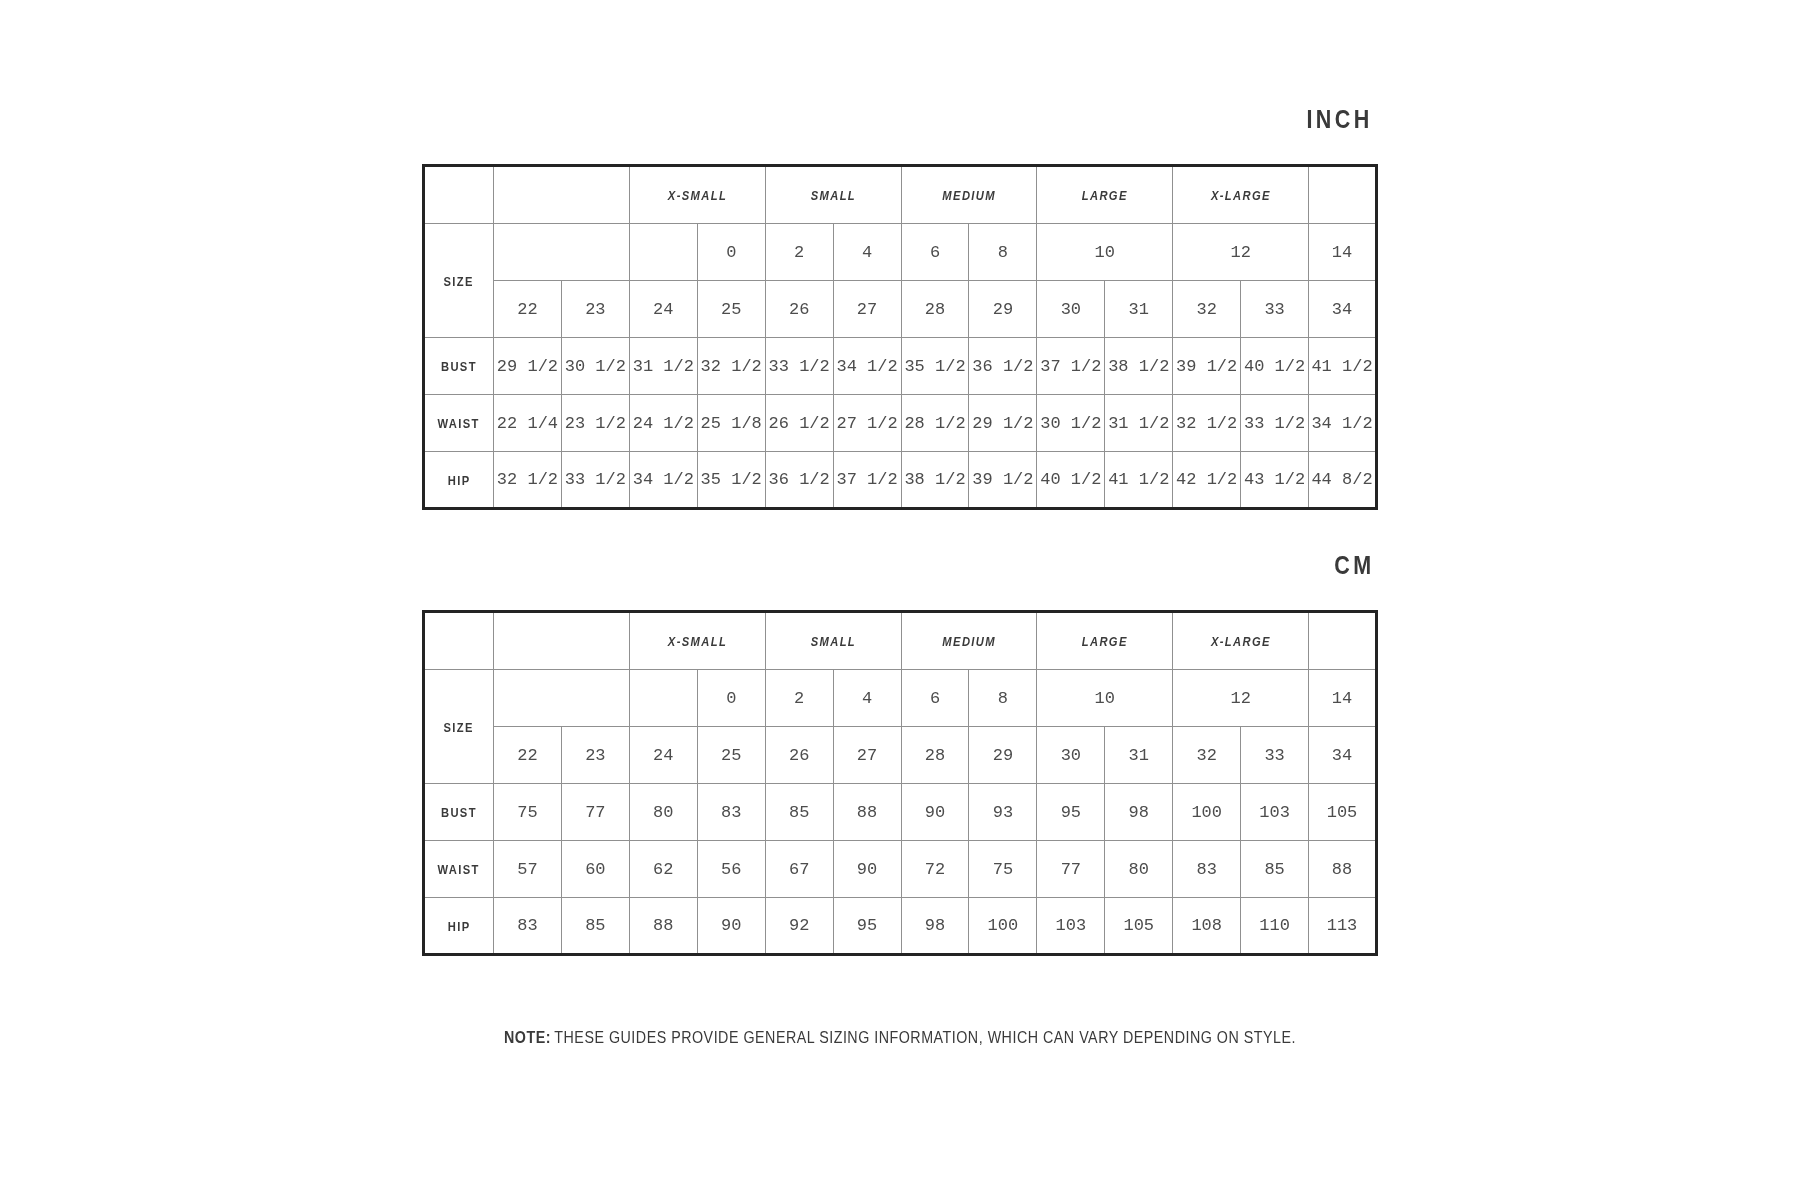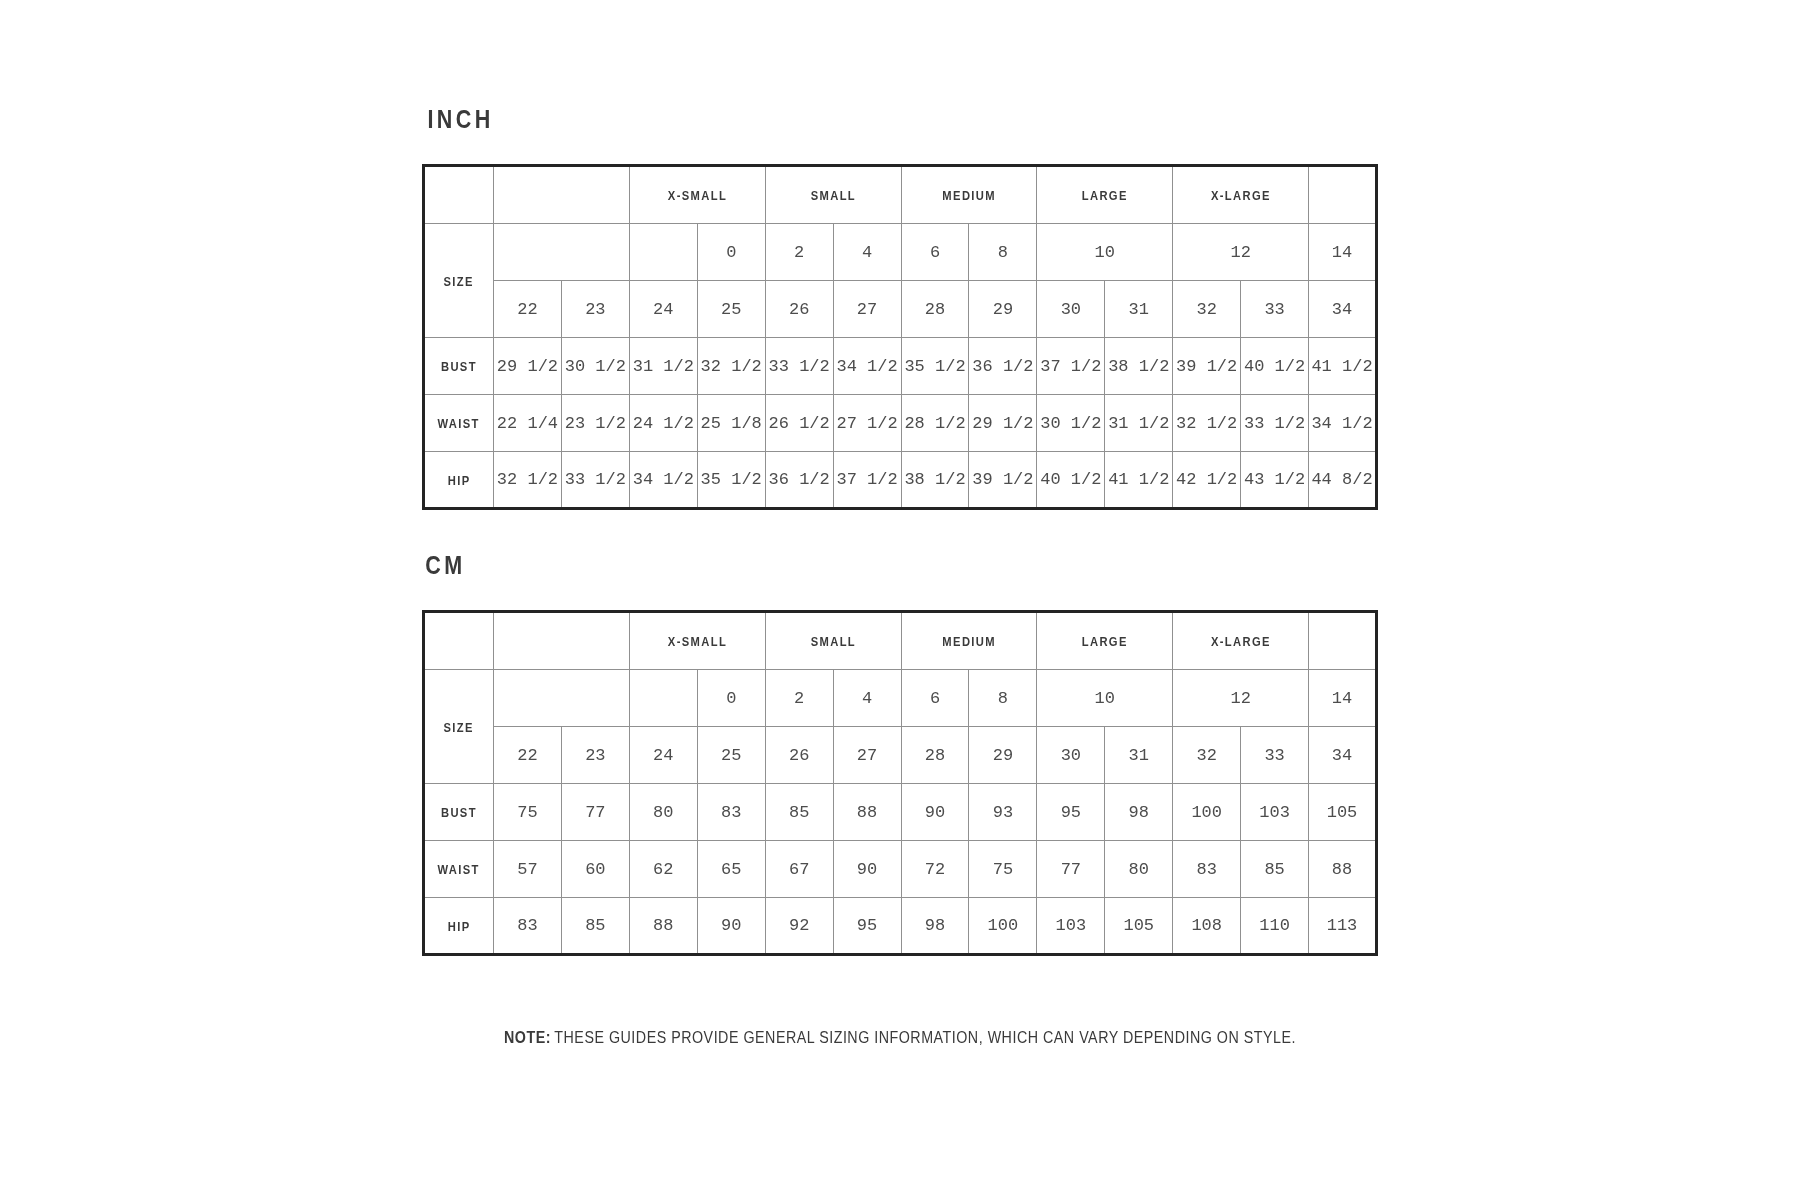--- a/index.html
+++ b/index.html
@@ -16,21 +16,21 @@
     width:1800px;height:1200px;
     background:var(--bg);
     font-family:"Liberation Sans",sans-serif;
     overflow:hidden;
   }
   .wrap{width:956px;margin:0 auto;}
   .sec-first{padding-top:104px;}
   .tbl-title{
     margin:0 0 30px 0;
     height:30px;line-height:30px;
-    text-align:left;
+    text-align:right;
   }
   .sec-second .tbl-title{margin-top:40px;}
   .cond{
     display:inline-block;
     transform:scaleX(0.86);
     transform-origin:center;
     font-weight:bold;
     color:var(--label-ink);
     white-space:nowrap;
   }
@@ -46,21 +46,21 @@
   }
   table.size-table col.label-col{width:70px;}
   table.size-table .cell{
     border:1px solid var(--inner);
     padding:0;
     text-align:center;
     vertical-align:middle;
     height:57px;
     background:var(--bg);
   }
-  table.size-table tr.r-group .cell{height:58px;}
+  table.size-table tr.r-group .cell{height:58px;font-style:italic;}
   .lbl .cond,.grp .cond{
     font-size:13px;
     letter-spacing:1.6px;
   }
   .val{
     font-family:"Liberation Mono","DejaVu Sans Mono",monospace;
     font-size:17px;
     color:var(--value-ink);
     letter-spacing:0px;
     font-weight:normal;
@@ -269,21 +269,21 @@
               <td class="cell val">98</td>
               <td class="cell val">100</td>
               <td class="cell val">103</td>
               <td class="cell val">105</td>
             </tr>
             <tr>
               <th class="cell lbl"><span class="cond">WAIST</span></th>
               <td class="cell val">57</td>
               <td class="cell val">60</td>
               <td class="cell val">62</td>
-              <td class="cell val">65</td>
+              <td class="cell val">56</td>
               <td class="cell val">67</td>
               <td class="cell val">90</td>
               <td class="cell val">72</td>
               <td class="cell val">75</td>
               <td class="cell val">77</td>
               <td class="cell val">80</td>
               <td class="cell val">83</td>
               <td class="cell val">85</td>
               <td class="cell val">88</td>
             </tr>

